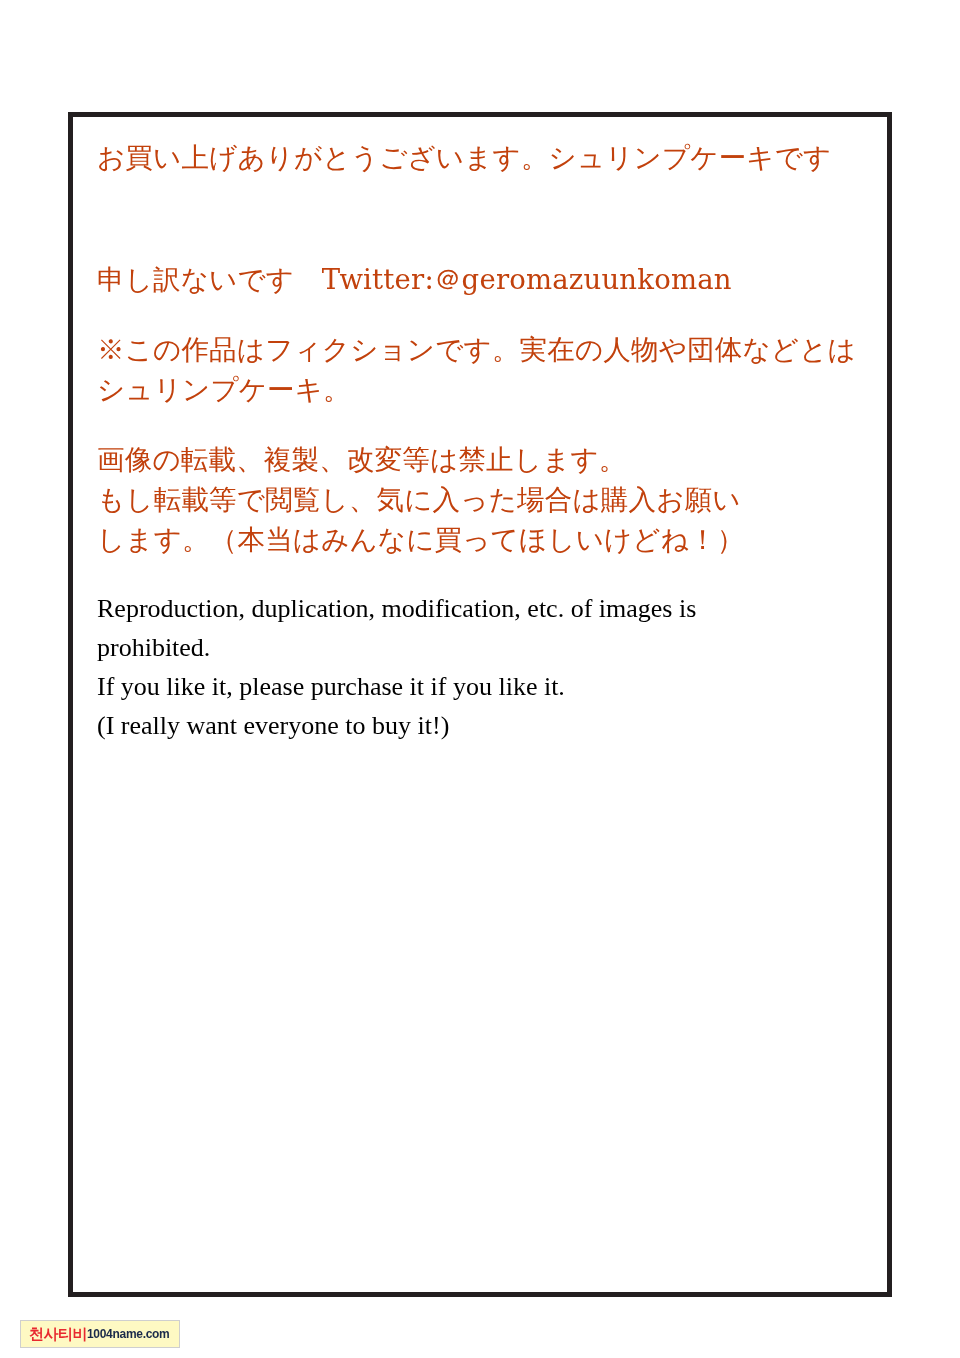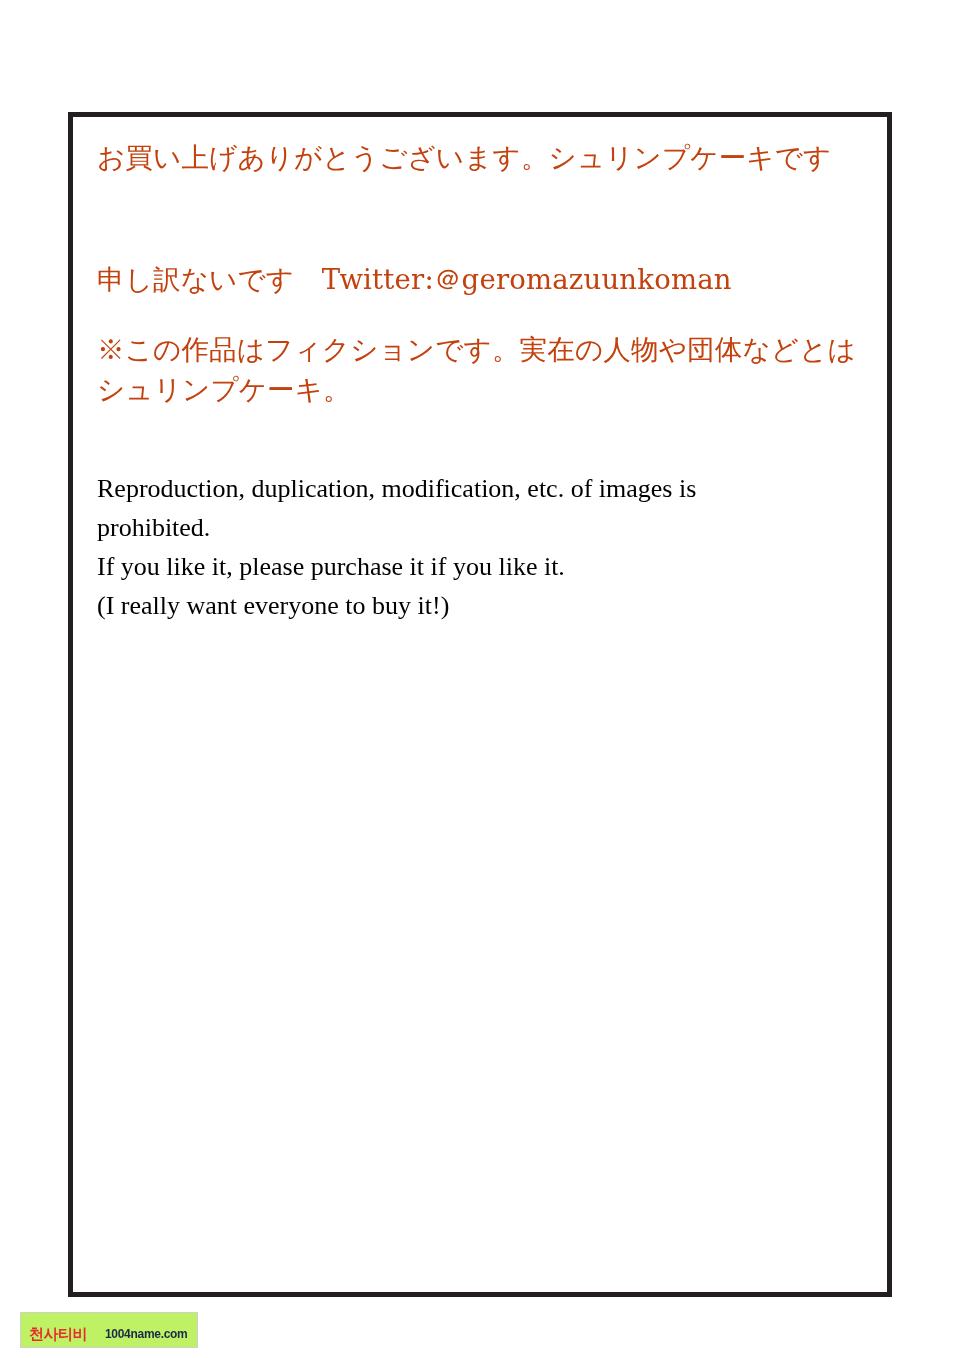--- a/index.html
+++ b/index.html
@@ -58,26 +58,26 @@
     margin: 0;
   }
   .gap-lg { height: 30px; }
   .gap-md { height: 22px; }
 
   .watermark {
     position: absolute;
     left: 20px;
     bottom: 10px;
     height: 26px;
-    padding: 8px 10px 0 8px;
-    background: #bef264;
+    padding: 0 10px 0 8px;
+    background: #fef9c3;
     border: 1px solid #cfcfcf;
     display: flex;
     align-items: center;
-    gap: 18px;
+    gap: 0;
   }
   .wm-red {
     font-family: "Liberation Sans", sans-serif;
     font-size: 15px;
     font-weight: bold;
     color: #e8292f;
     letter-spacing: -0.5px;
   }
   .wm-dark {
     font-family: "Liberation Sans", sans-serif;
@@ -107,20 +107,23 @@
 
       <div class="jp blk">申し訳ないです　Twitter:＠geromazuunkoman</div>
 
       <div class="gap-lg"></div>
 
       <div class="jp blk">※この作品はフィクションです。実在の人物や団体などとは
 シュリンプケーキ。</div>
 
       <div class="gap-lg"></div>
 
+      <div class="jp blk">画像の転載、複製、改変等は禁止します。
+もし転載等で閲覧し、気に入った場合は購入お願い
+します。（本当はみんなに買ってほしいけどね！）</div>
 
       <div class="gap-lg"></div>
 
       <div class="en blk">Reproduction, duplication, modification, etc. of images is
 prohibited.
 If you like it, please purchase it if you like it.
 (I really want everyone to buy it!)</div>
 
     </div>
   </div>

